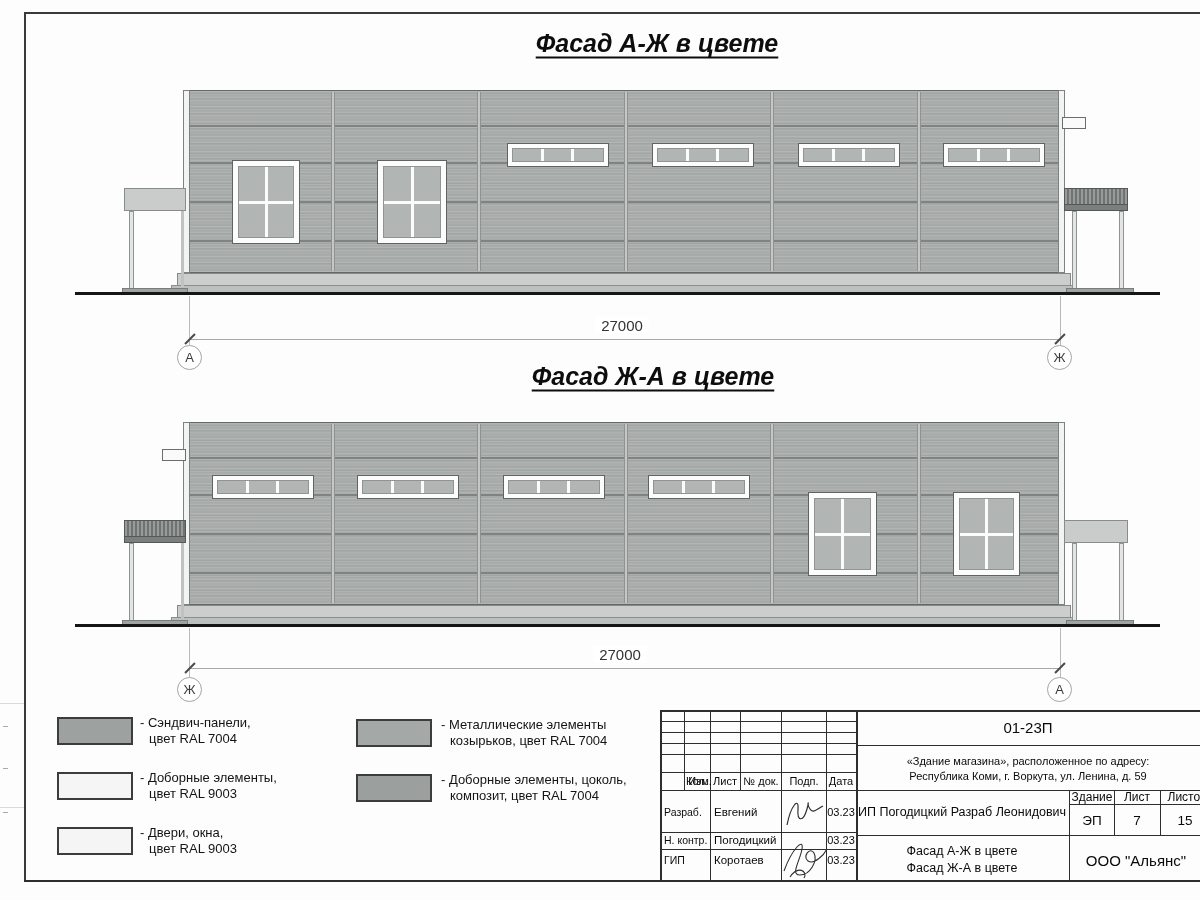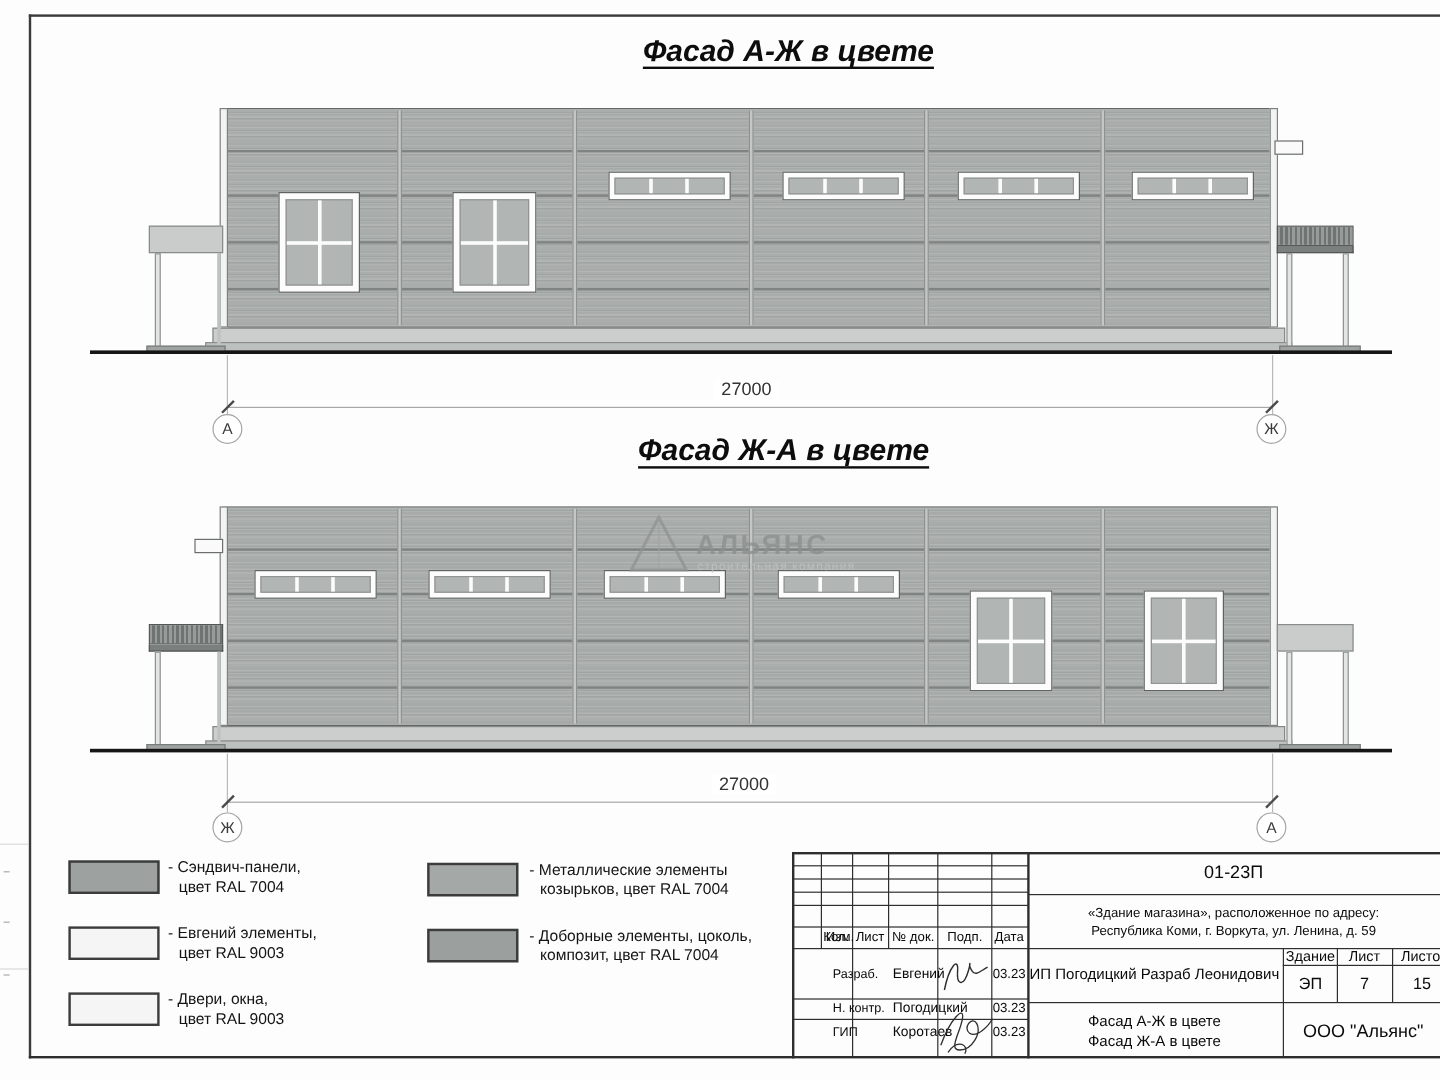--- a/index.html
+++ b/index.html
@@ -48,21 +48,21 @@
   .wm-sub { position: absolute; font-size: 10px; letter-spacing: 1px; color: #bbbfbd; white-space: nowrap; }
 
   
   .swatch { position: absolute; width: 76px; height: 28px; border: 2px solid #3c3c3c; }
   .leg-label { position: absolute; font-size: 13px; line-height: 16px; color: #141414; white-space: nowrap; }
   .leg-label .l2 { padding-left: 9px; }
 
   
   .tb-text { position: absolute; color: #0a0a0a; white-space: nowrap; }
   .ctr { transform: translate(-50%,-50%); text-align: center; }
-  .lft { transform: translateY(-50%); margin-left: 30px; }
+  .lft { transform: translateY(-50%); }
   .f10 { font-size: 10.5px; } .f11 { font-size: 11px; } .f115 { font-size: 11.5px; }
   .f125 { font-size: 12.5px; } .f12 { font-size: 12px; } .f135 { font-size: 13.5px; } .f15 { font-size: 15px; }
   .sig { position: absolute; }
   .faint { background: #d9d9d9; }
 </style>
 </head>
 <body>
 
 <div id="sheet">
 
@@ -213,38 +213,30 @@
   <div class="title" style="left:653px;top:376px">Фасад Ж-А в цвете</div>
 
   <div class="dimtext" style="left:622px;top:325px">27000</div>
   <div class="dimtext" style="left:620px;top:654px">27000</div>
 
   <div class="bubble" style="left:177px;top:345px">А</div>
   <div class="bubble" style="left:1047px;top:345px">Ж</div>
   <div class="bubble" style="left:177px;top:677px">Ж</div>
   <div class="bubble" style="left:1047px;top:677px">А</div>
 
-  <div class="abs" style="left:524px;top:427px;width:170px;height:54px">
-    <svg width="50" height="48" viewBox="0 0 50 48" style="position:absolute;left:0;top:2px;opacity:.75">
-      <polygon points="25,2 48,46 2,46" fill="none" stroke="#8f9391" stroke-width="2.5"></polygon>
-      <line x1="25" y1="8" x2="25" y2="44" stroke="#9ea2a0" stroke-width="1.2"></line>
-    </svg>
-    <div class="wm-name" style="left:56px;top:14px">АЛЬЯНС</div>
-    <div class="wm-sub" style="left:57px;top:40px">строительная компания</div>
-  </div>
 
   <div>
     <div class="swatch" style="left: 57px; top: 717px; background: rgb(157, 161, 159);"></div>
     <div class="leg-label" style="left:140px;top:715px">
       <div>- Сэндвич-панели,</div>
         <div class="l2">цвет RAL 7004</div>
     </div>
     <div class="swatch" style="left: 57px; top: 772px; background: rgb(244, 245, 244);"></div>
     <div class="leg-label" style="left:140px;top:770px">
-      <div>- Евгений элементы,</div>
+      <div>- Доборные элементы,</div>
         <div class="l2">цвет RAL 9003</div>
     </div>
     <div class="swatch" style="left: 57px; top: 827px; background: rgb(244, 245, 244);"></div>
     <div class="leg-label" style="left:140px;top:825px">
       <div>- Двери, окна,</div>
         <div class="l2">цвет RAL 9003</div>
     </div>
     <div class="swatch" style="left: 356px; top: 719px; background: rgb(164, 168, 166);"></div>
     <div class="leg-label" style="left:441px;top:717px">
       <div>- Металлические элементы</div>

